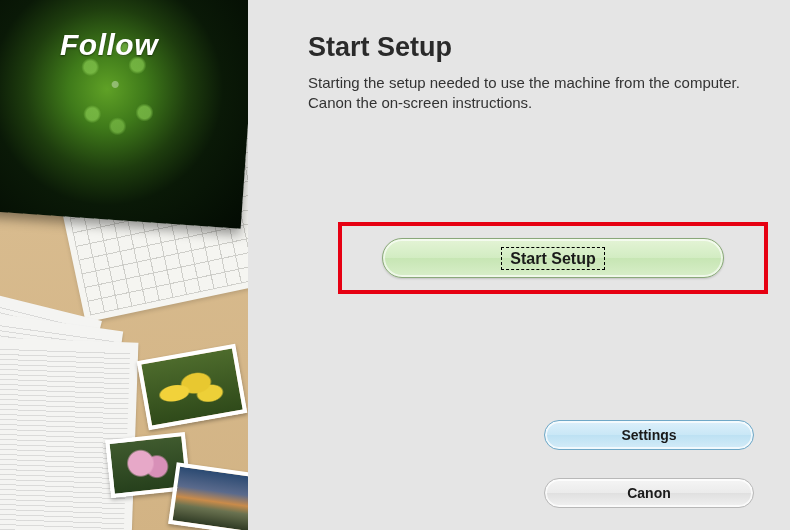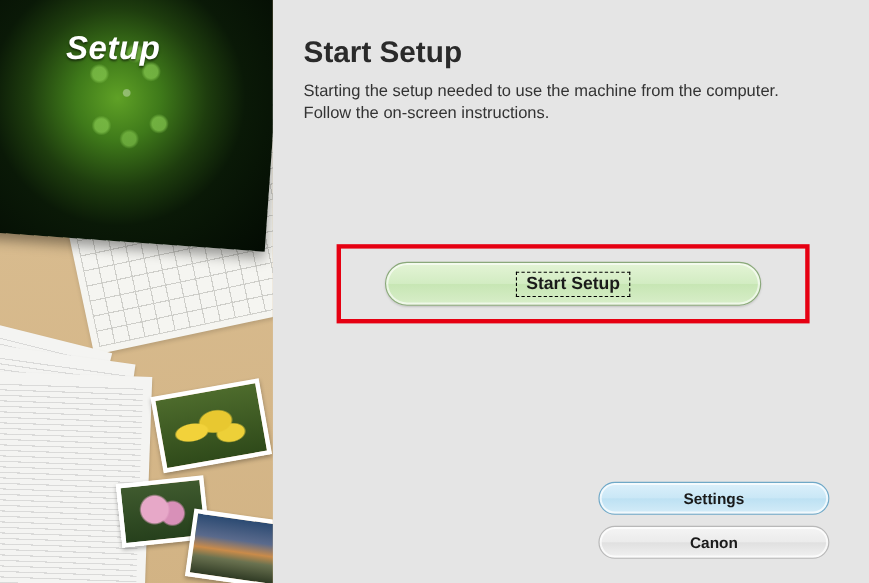--- a/index.html
+++ b/index.html
@@ -121,20 +121,21 @@
   .ph-sunset{
     top:468px; left:172px; width:86px; height:62px;
     transform:rotate(8deg);
     background: linear-gradient(#2b4a72 0%, #5a6a8c 35%, #c98b4a 55%, #6a7250 70%, #2f3a24 100%);
   }
 
   .right-panel {
     flex:1;
     padding: 32px 40px 20px 28px;
     position:relative;
+    margin-left:32px;
   }
   .title {
     font-size:27px;
     color:#2a2a2a;
     margin-bottom:10px;
   }
   .desc {
     font-size:15px;
     color:#333;
     line-height:1.35;
@@ -160,21 +161,21 @@
   }
   .start-btn .focus-label{
     border:1px dashed #000;
     padding:1px 8px 0 8px;
     line-height: 20px;
   }
 
   .bottom-buttons{
     position:absolute;
     right:36px; bottom:22px;
-    display:flex; flex-direction:column; gap:10px;
+    display:flex; flex-direction:column; gap:28px;
   }
   .pill-btn{
     width:210px; height:30px;
     border-radius:16px;
     display:flex; align-items:center; justify-content:center;
     font-size:14px; font-weight:bold; color:#1a1a1a;
     cursor:pointer;
     box-shadow: inset 0 0 0 2px rgba(255,255,255,.7);
   }
   .btn-settings{
@@ -188,38 +189,38 @@
 </style>
 </head>
 <body>
 
 <div class="container">
 
   <div class="left-panel">
     <div class="wood"></div>
     <div class="blueprint"></div>
     <div class="plant"></div>
-    <div class="logo">Setup</div>
+    <div class="logo">Follow</div>
     <div class="doc doc1">
         <div class="lines"></div>
       </div>
     <div class="doc doc2">
         <div class="lines"></div>
       </div>
     <div class="doc doc3">
         <div class="lines"></div>
       </div>
     <div class="photo ph-yellow"></div>
     <div class="photo ph-pink"></div>
     <div class="photo ph-sunset"></div>
   </div>
 
   <div class="right-panel">
     <h1 class="title">Start Setup</h1>
-    <p class="desc">Starting the setup needed to use the machine from the computer. Follow the on-screen instructions.</p>
+    <p class="desc">Starting the setup needed to use the machine from the computer. Canon the on-screen instructions.</p>
 
     <div class="highlight-box">
       <div class="start-btn">
         <span class="focus-label">Start Setup</span>
       </div>
     </div>
 
     <div class="bottom-buttons">
       <div class="pill-btn btn-settings">Settings</div>
       <div class="pill-btn btn-exit">Canon</div>

